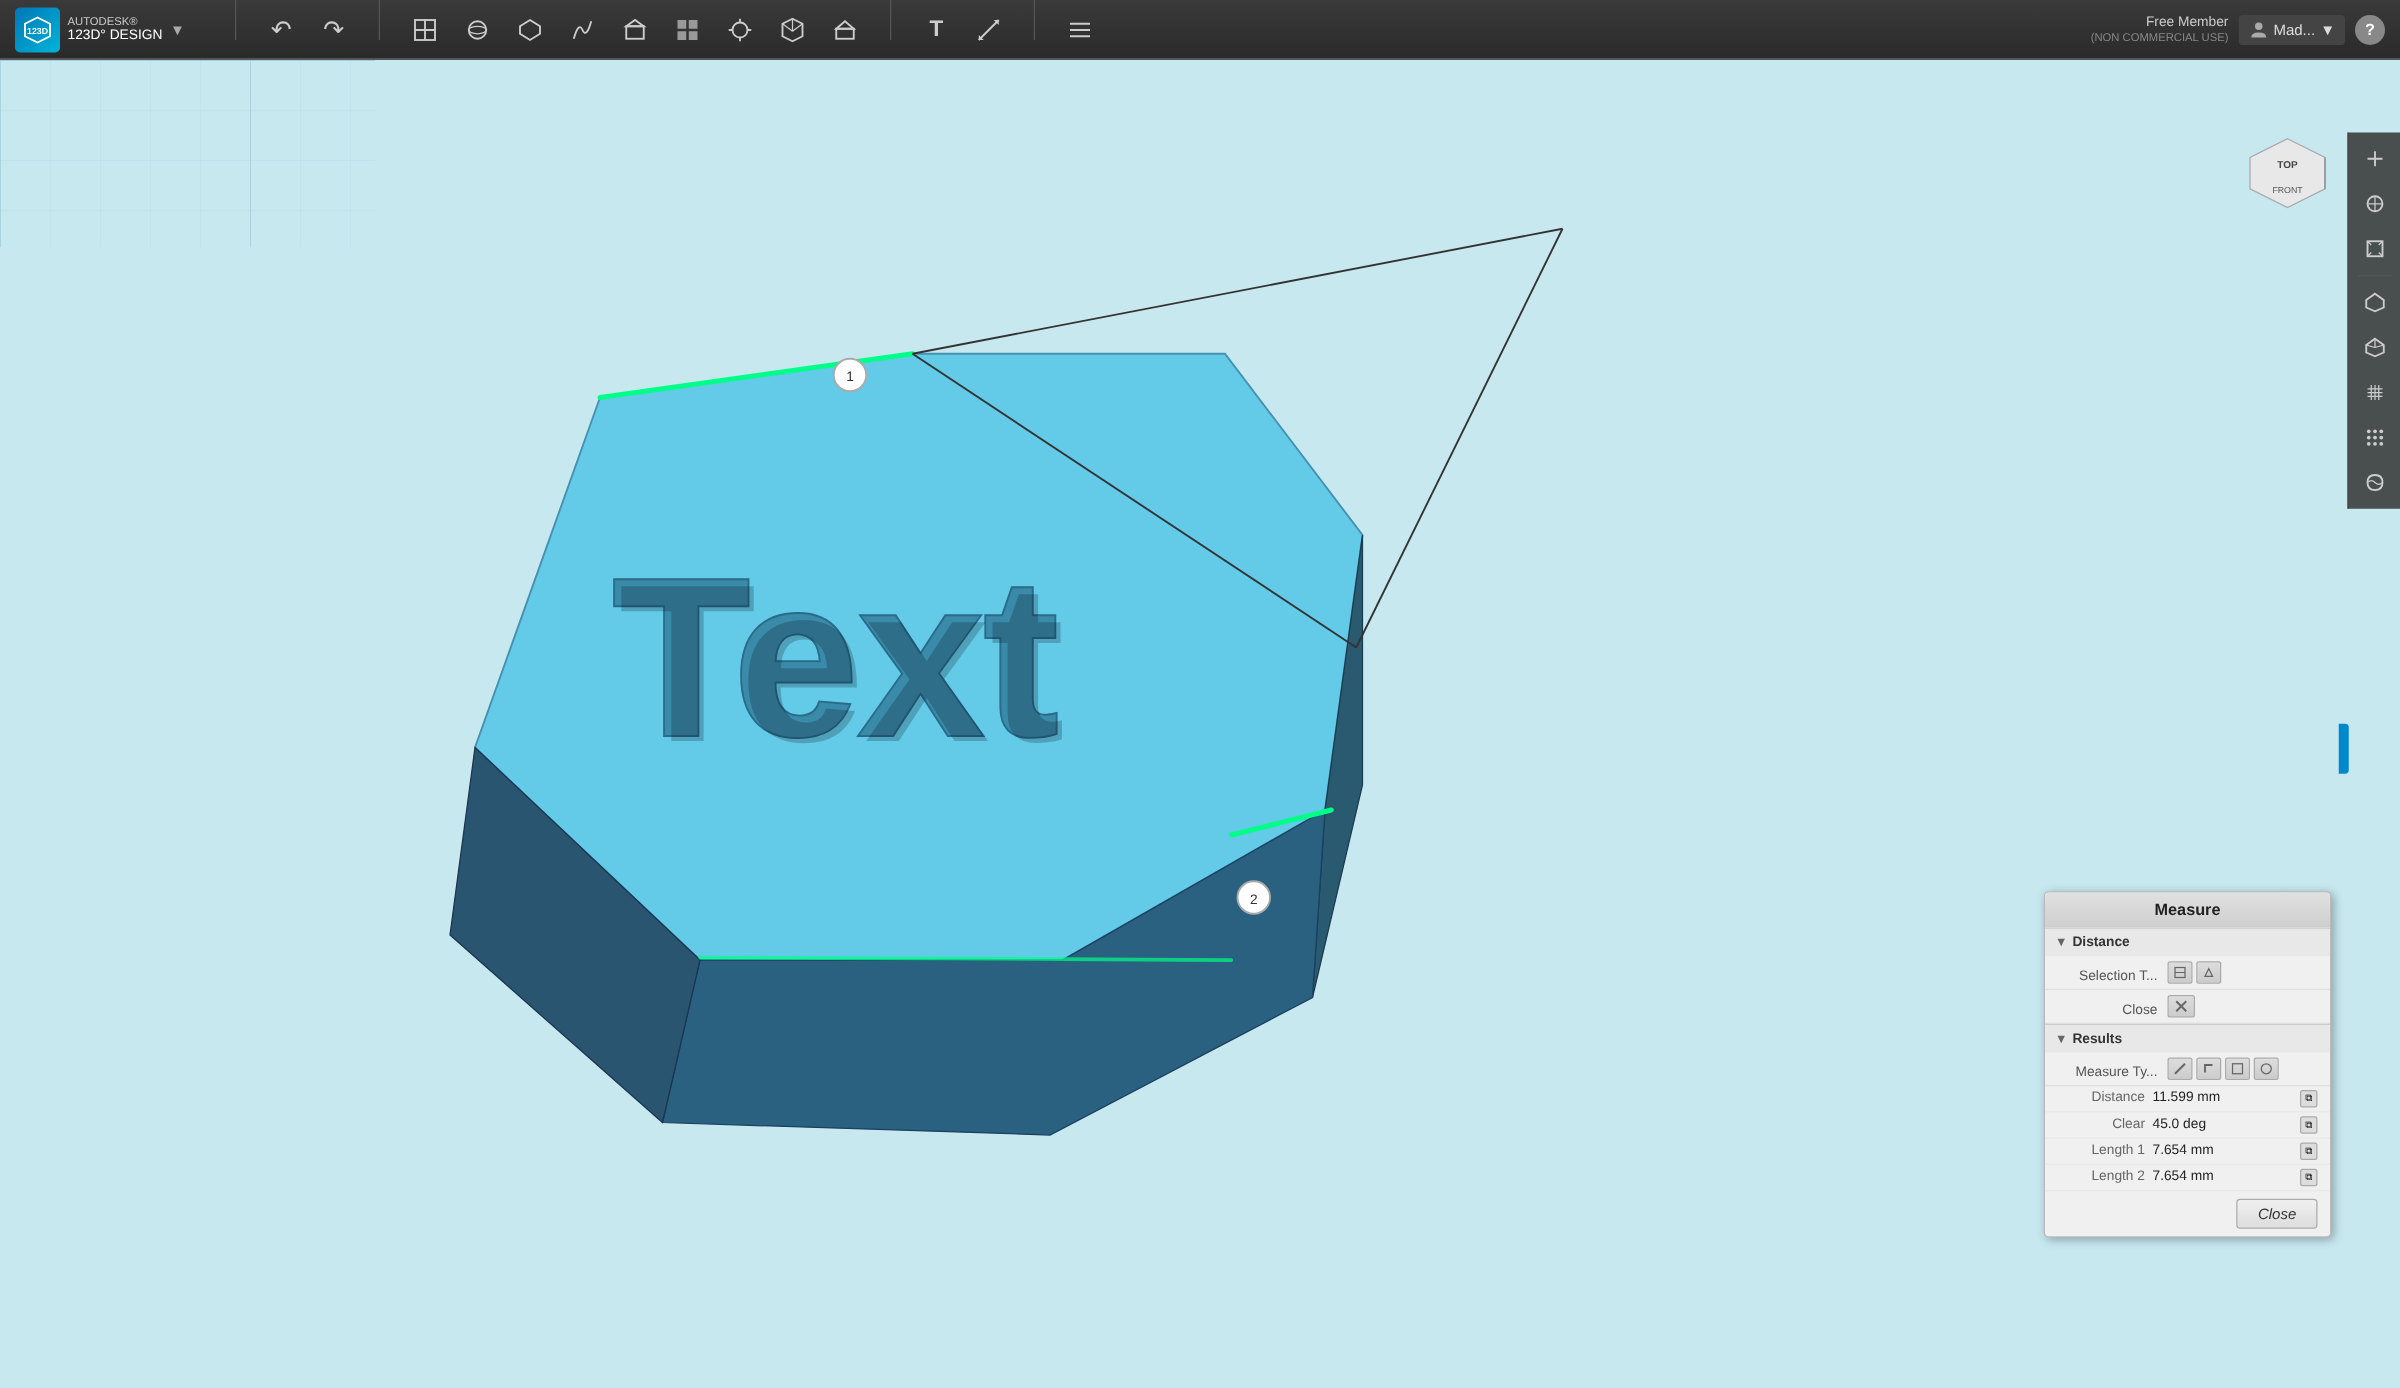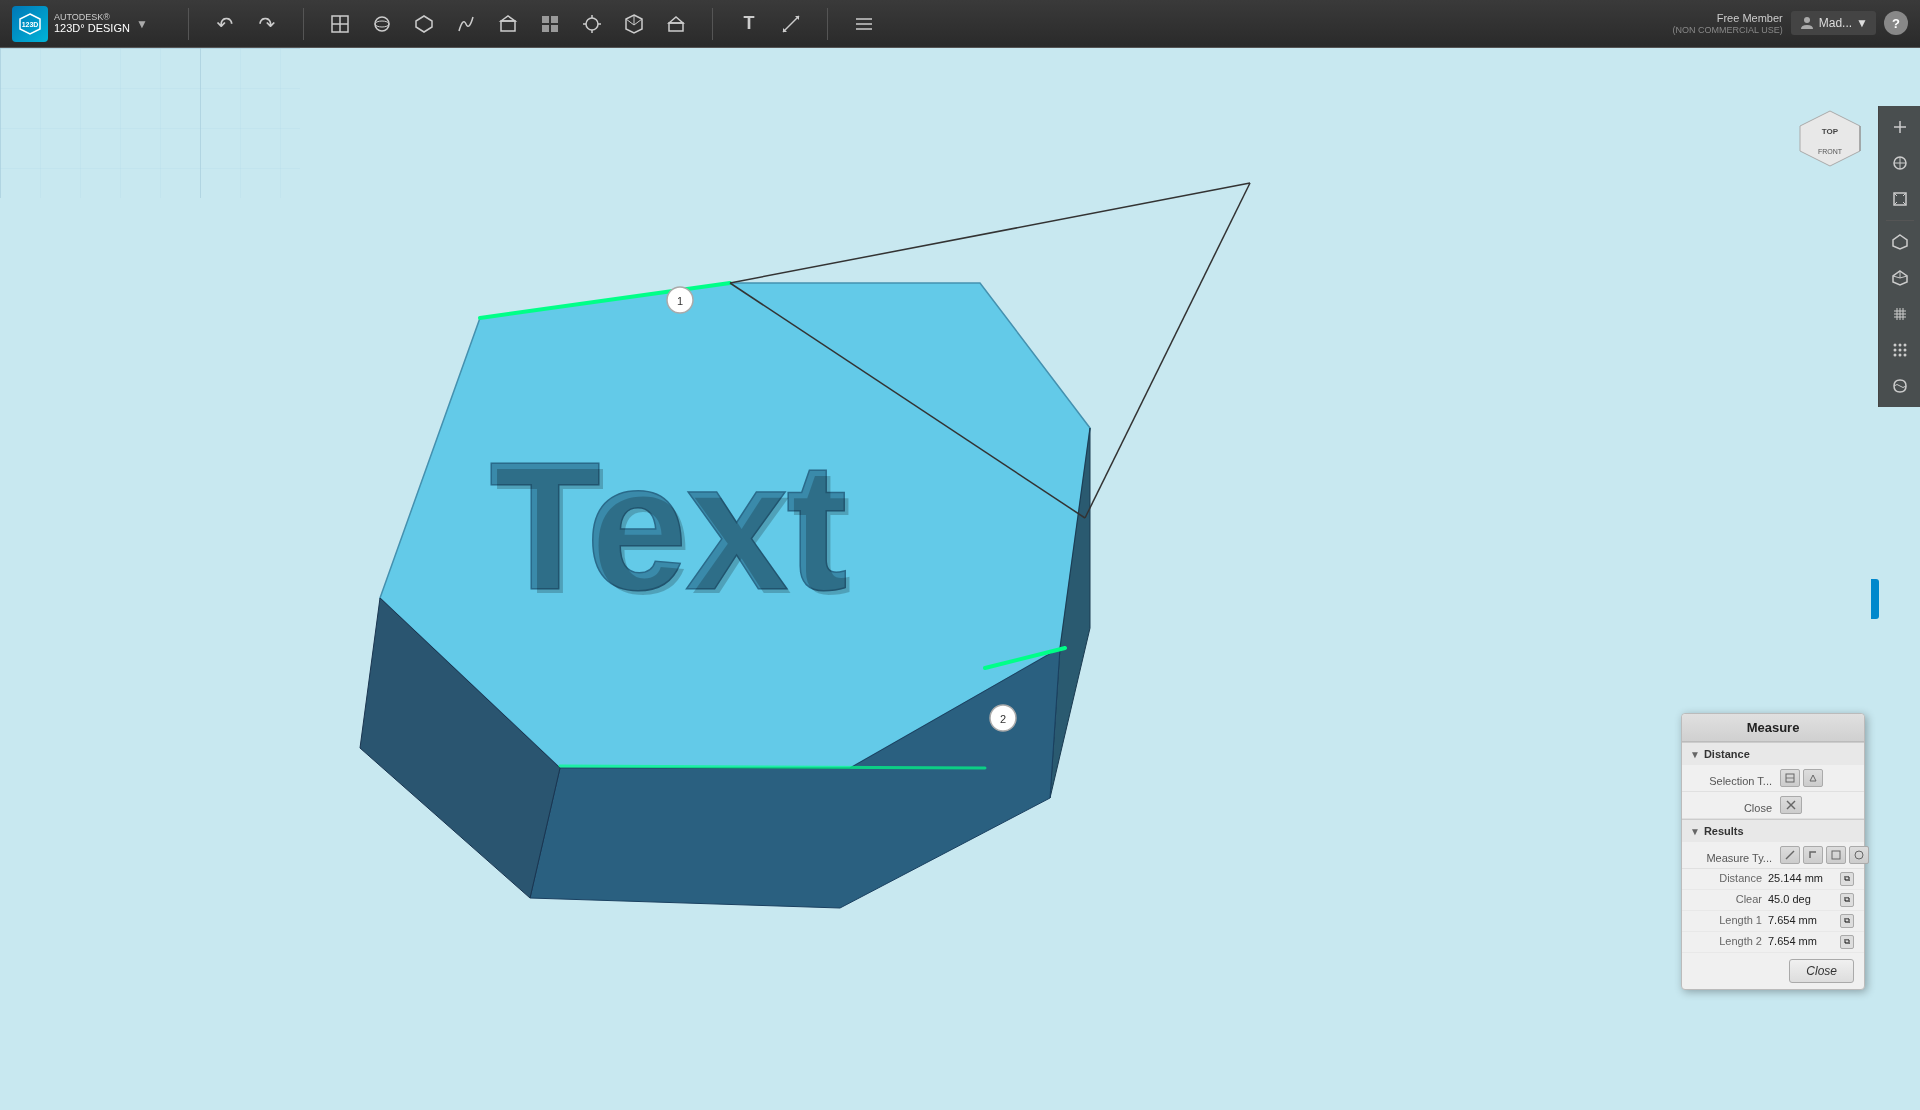--- a/index.html
+++ b/index.html
@@ -5,21 +5,20 @@
     * { margin: 0; padding: 0; box-sizing: border-box; }
     body { width: 1920px; height: 1110px; overflow: hidden; background: #c8e8f0; font-family: Arial, sans-serif; position: relative; }
 
     
     #toolbar {
       position: absolute;
       top: 0; left: 0; right: 0;
       height: 48px;
       background: linear-gradient(to bottom, #3a3a3a, #2a2a2a);
       display: flex;
-      align-items: center;
       z-index: 100;
       border-bottom: 1px solid #555;
     }
     #logo-area {
       display: flex;
       align-items: center;
       padding: 0 12px;
       gap: 6px;
       min-width: 180px;
     }
@@ -116,21 +115,21 @@
       position: absolute;
       top: 58px; right: 50px;
       width: 80px; height: 80px;
       z-index: 50;
     }
 
     
     #measure-panel {
       position: absolute;
       bottom: 120px; right: 55px;
-      width: 184px;
+      width: 230px;
       background: #f0f0f0;
       border: 1px solid #bbb;
       border-radius: 4px;
       z-index: 200;
       box-shadow: 2px 2px 8px rgba(0,0,0,0.3);
       font-size: 12px;
     }
     #measure-panel-title {
       background: linear-gradient(to bottom, #e0e0e0, #d0d0d0);
       padding: 6px 10px;
@@ -545,21 +544,21 @@
         <div class="mini-btn">
           <svg width="10" height="10" viewBox="0 0 10 10">
               <circle cx="5" cy="5" r="4" fill="none" stroke="#666" stroke-width="1"></circle>
             </svg>
         </div>
       </div>
     </div>
 
     <div class="results-row">
       <span class="results-label">Distance</span>
-      <span class="results-value">25.144 mm</span>
+      <span class="results-value">11.599 mm</span>
       <div class="results-copy">⧉</div>
     </div>
 
     <div class="results-row">
       <span class="results-label">Clear</span>
       <span class="results-value">45.0 deg</span>
       <div class="results-copy">⧉</div>
     </div>
 
     <div class="results-row">

